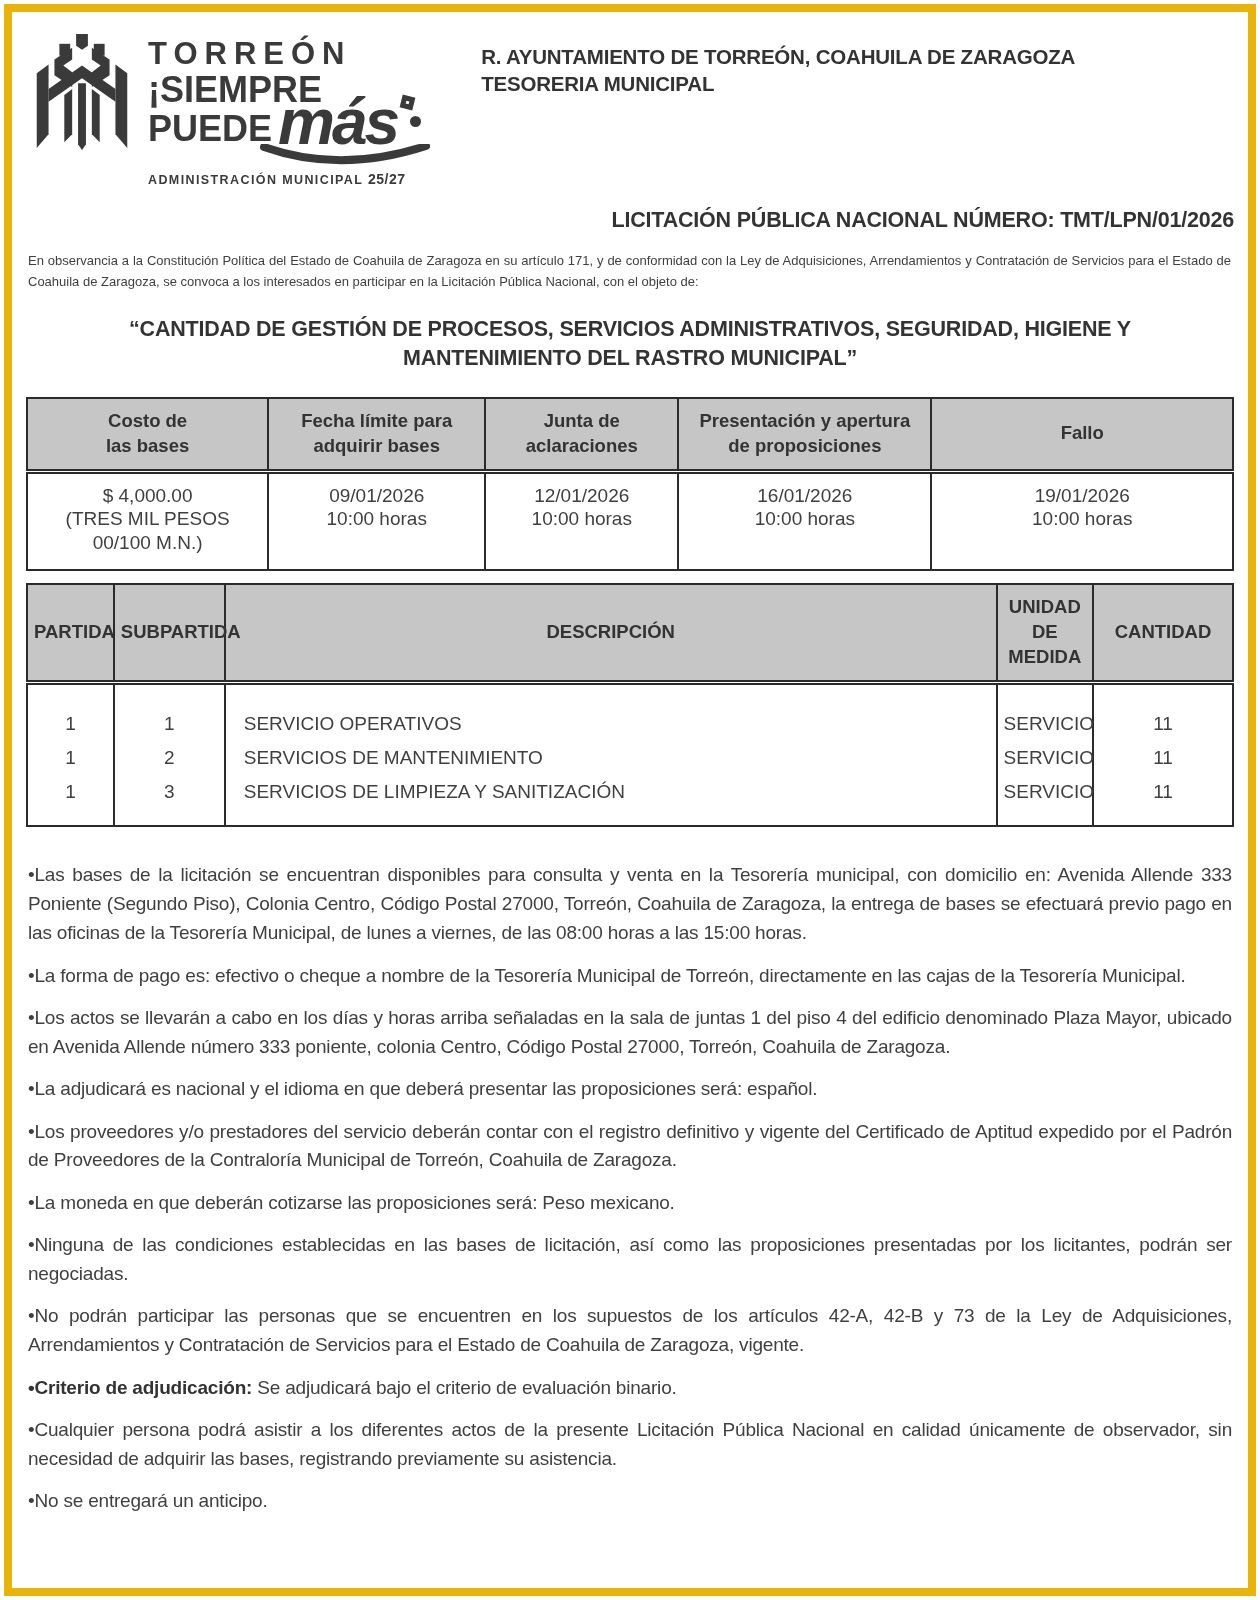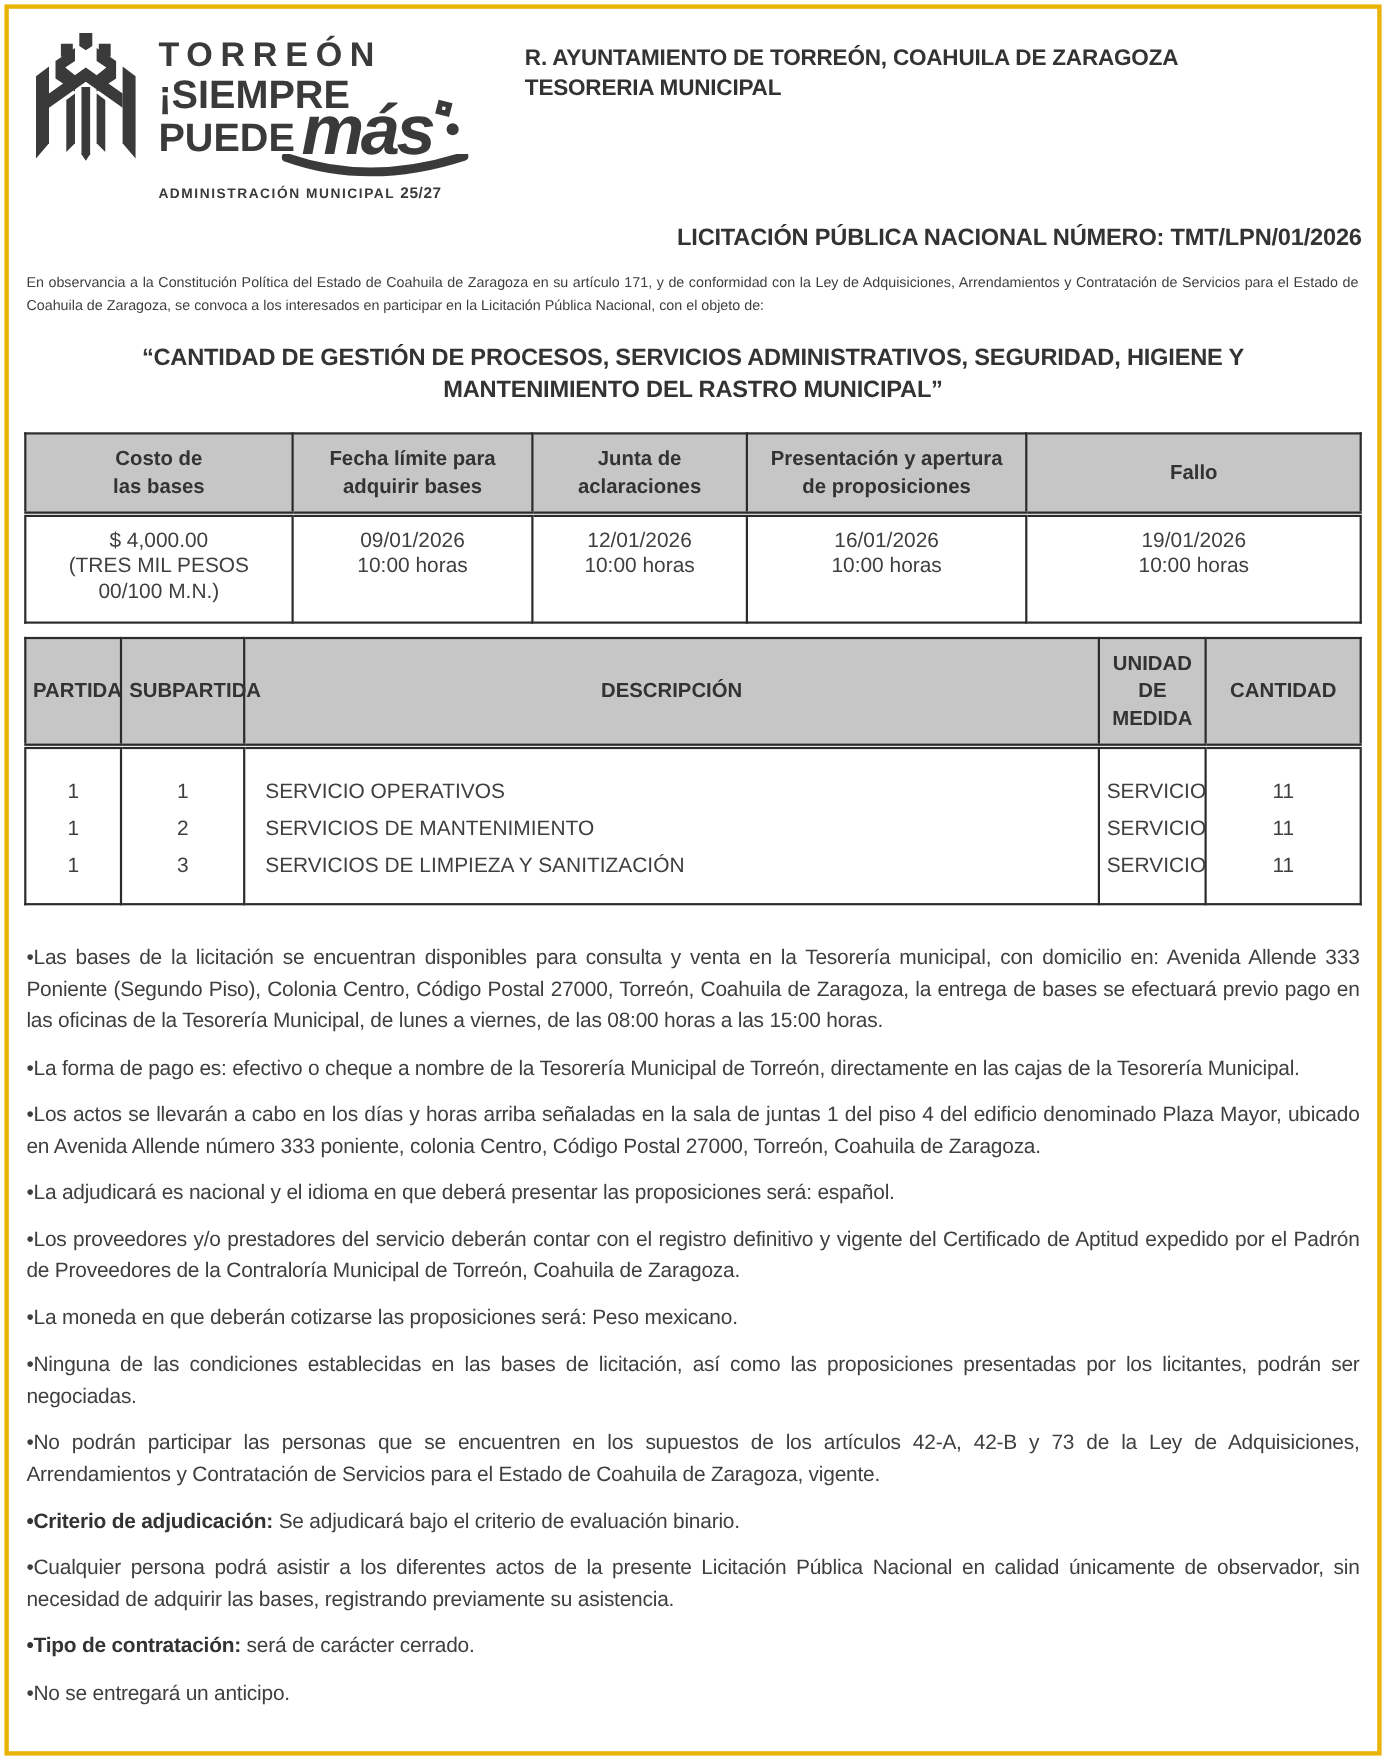--- a/index.html
+++ b/index.html
@@ -7,21 +7,21 @@
     --c-heading:#333333;
     --c-border:#2b2b2b;
     --c-table_header_bg:#c6c6c6;
     --c-logo:#3a3a3a;
   }
   *{box-sizing:border-box;margin:0;padding:0;}
   html,body{width:1260px;height:1600px;background:#fff;}
   body{font-family:"Liberation Sans","DejaVu Sans",sans-serif;color:var(--c-text);}
   .page{
     position:absolute;inset:4px;
-    border:4px solid #eab308;
+    border:8px solid #eab308;
     padding:20px 14px 18px 14px;
     overflow:hidden;
     background:#fff;
   }
   
   .top-row{display:flex;align-items:flex-start;margin-bottom:22px;}
   .logo{display:flex;align-items:flex-start;gap:10px;flex:0 0 auto;position:relative;}
   .logo-icon{width:112px;height:122px;flex:0 0 auto;}
   .logo-text{position:relative;line-height:1;padding-top:6px;}
   .logo-city{font-size:31px;font-weight:600;letter-spacing:7px;color:var(--c-logo);}
@@ -235,17 +235,16 @@
       <p class="bullet"><span>•Las bases de la licitación se encuentran disponibles para consulta y venta en la Tesorería municipal, con domicilio en: Avenida Allende 333 Poniente (Segundo Piso), Colonia Centro, Código Postal 27000, Torreón, Coahuila de Zaragoza, la entrega de bases se efectuará previo pago en las oficinas de la Tesorería Municipal, de lunes a viernes, de las 08:00 horas a las 15:00 horas.</span></p>
       <p class="bullet"><span>•La forma de pago es: efectivo o cheque a nombre de la Tesorería Municipal de Torreón, directamente en las cajas de la Tesorería Municipal.</span></p>
       <p class="bullet"><span>•Los actos se llevarán a cabo en los días y horas arriba señaladas en la sala de juntas 1 del piso 4 del edificio denominado Plaza Mayor, ubicado en Avenida Allende número 333 poniente, colonia Centro, Código Postal 27000, Torreón, Coahuila de Zaragoza.</span></p>
       <p class="bullet"><span>•La adjudicará es nacional y el idioma en que deberá presentar las proposiciones será: español.</span></p>
       <p class="bullet"><span>•Los proveedores y/o prestadores del servicio deberán contar con el registro definitivo y vigente del Certificado de Aptitud expedido por el Padrón de Proveedores de la Contraloría Municipal de Torreón, Coahuila de Zaragoza.</span></p>
       <p class="bullet"><span>•La moneda en que deberán cotizarse las proposiciones será: Peso mexicano.</span></p>
       <p class="bullet"><span>•Ninguna de las condiciones establecidas en las bases de licitación, así como las proposiciones presentadas por los licitantes, podrán ser negociadas.</span></p>
       <p class="bullet"><span>•No podrán participar las personas que se encuentren en los supuestos de los artículos 42-A, 42-B y 73 de la Ley de Adquisiciones, Arrendamientos y Contratación de Servicios para el Estado de Coahuila de Zaragoza, vigente.</span></p>
       <p class="bullet"><strong>•Criterio de adjudicación:</strong><span> Se adjudicará bajo el criterio de evaluación binario.</span></p>
       <p class="bullet"><span>•Cualquier persona podrá asistir a los diferentes actos de la presente Licitación Pública Nacional en calidad únicamente de observador, sin necesidad de adquirir las bases, registrando previamente su asistencia.</span></p>
-      <p class="bullet"><strong>•Tipo de contratación:</strong><span> será de carácter cerrado.</span></p>
       <p class="bullet"><span>•No se entregará un anticipo.</span></p>
     </div>
 
 </div>
 
 </body></html>

